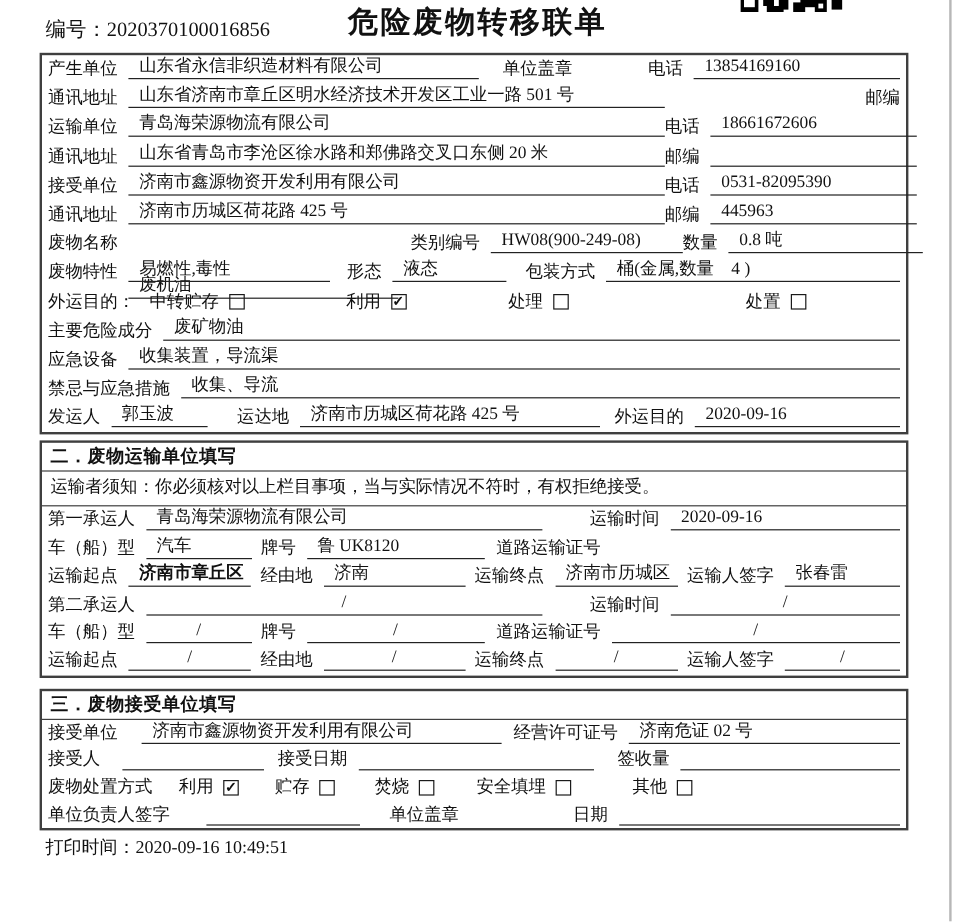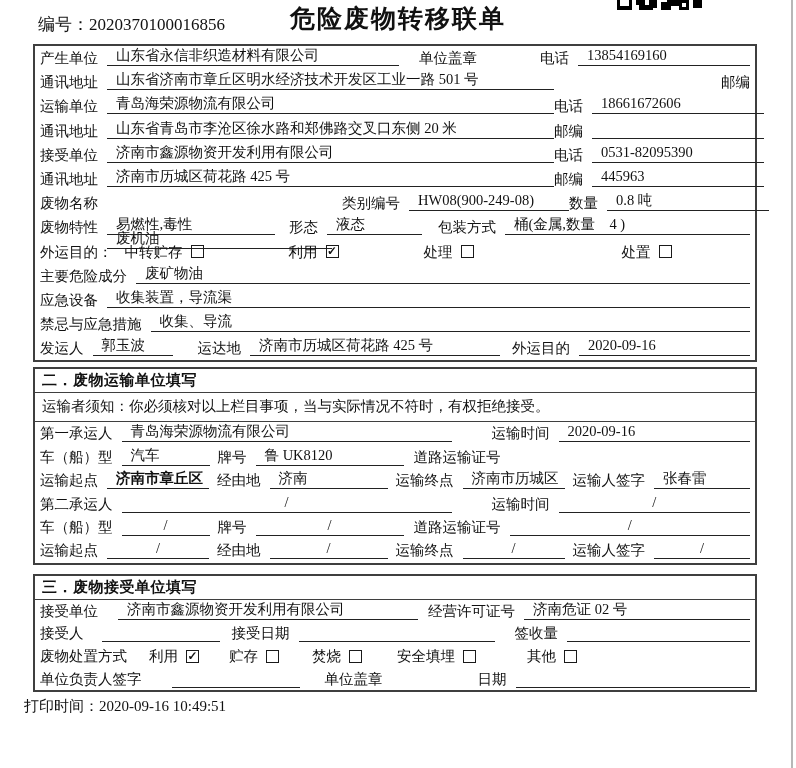--- a/index.html
+++ b/index.html
@@ -39,21 +39,21 @@
     margin-left:9px;padding:0 2px 0 9px;flex:none;overflow:hidden;
   }
   .val.flex{flex:1 1 auto;}
   .val.center{text-align:center;padding:0 2px;}
   .cbx{
     display:inline-block;width:13px;height:13px;border:1.5px solid #1a1a1a;
     margin-left:8px;font-size:12px;line-height:11px;text-align:center;
     align-self:center;flex:none;font-weight:bold;
   }
   .push{margin-left:auto !important;}
-  .footer{margin:5px 0 0 24px;font-size:15px;}
+  .footer{margin:5px 0 0 38px;font-size:15px;}
   .edge-line{position:absolute;right:3px;top:0;width:2px;height:768px;background:#b7b7b7;}
 </style>
 </head>
 <body>
 
 <div class="hdr">
   <div class="serial"><span>编号：</span><span>2020370100016856</span></div>
   <div class="doc-title">危险废物转移联单</div>
   <svg class="qr" width="85" height="11" viewBox="0 0 85 11">
     <rect x="0" y="0" width="15" height="10" fill="#000"></rect>

